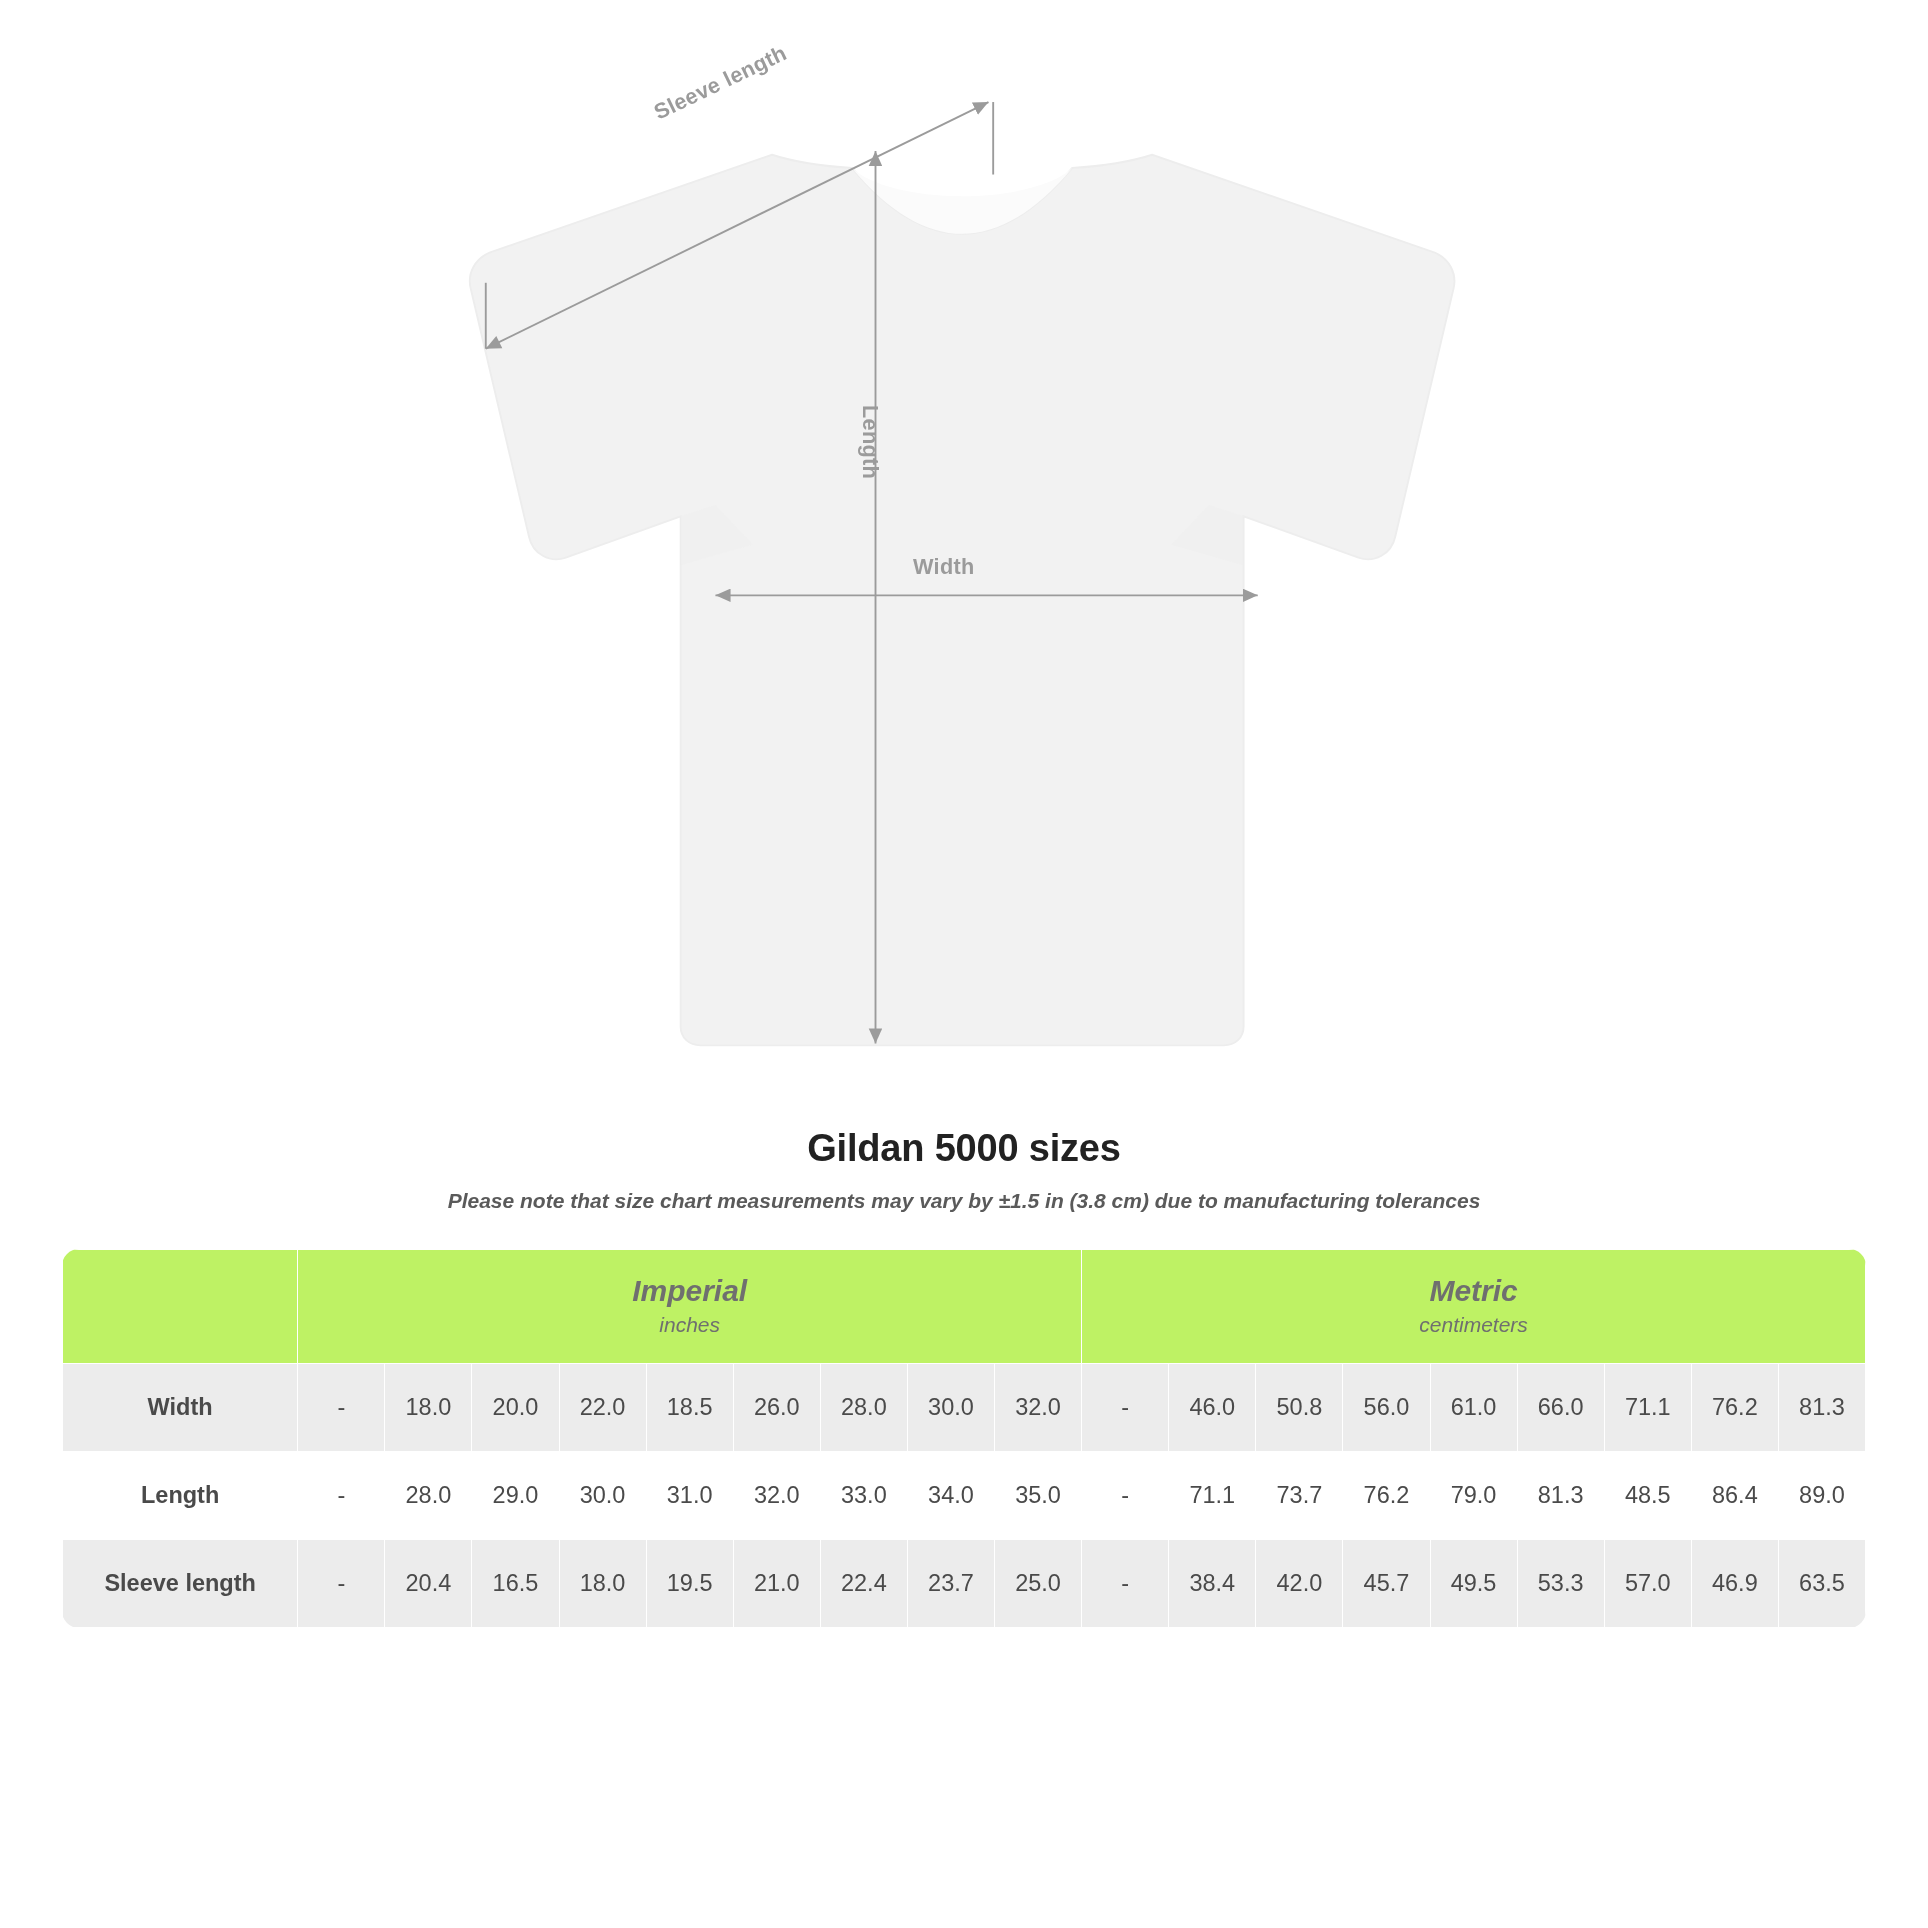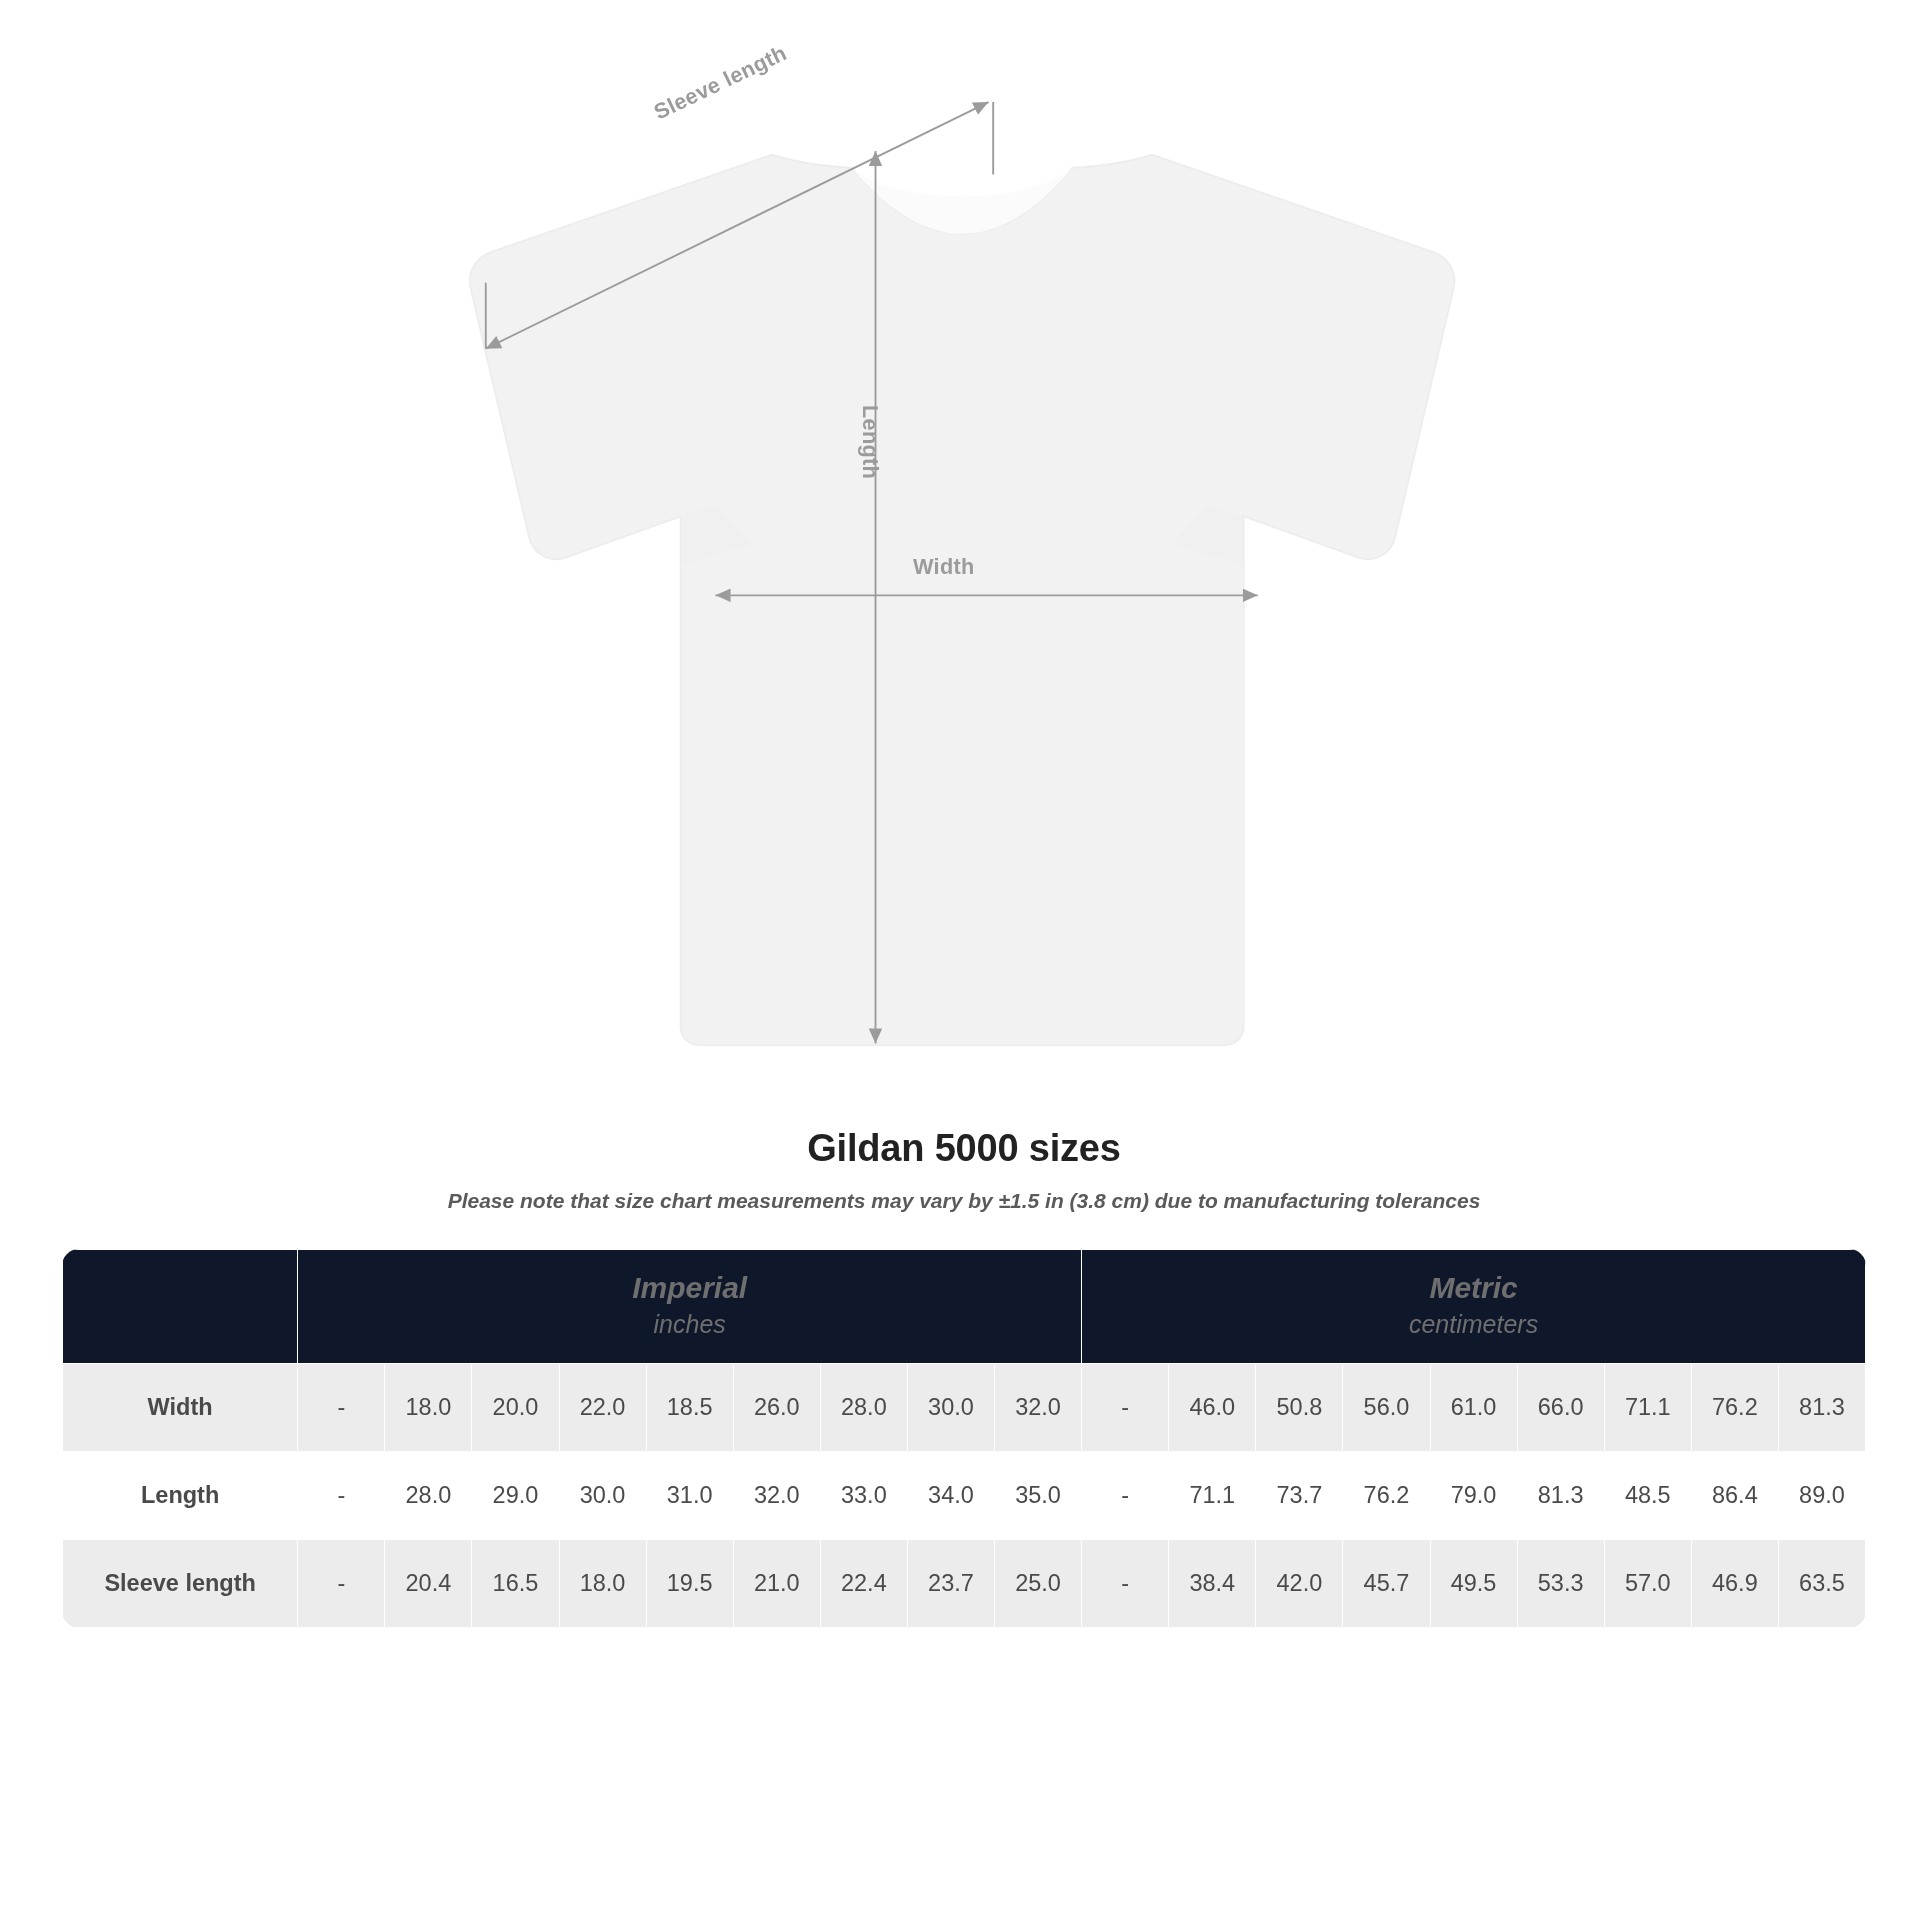--- a/index.html
+++ b/index.html
@@ -90,33 +90,33 @@
   }
   table.size-table td, table.size-table th {
     border: 1.9px solid #ffffff;
     text-align: center;
     vertical-align: middle;
     font-size: 23.5px;
     color: #4a4a4a;
     padding: 0;
   }
   .unit-header td {
-    background: #0f172a;
+    background: #bef264;
     height: 113px;
     border: none;
   }
   .unit-title {
     font-size: 30px;
     font-style: italic;
     font-weight: bold;
     color: #6f6f6f;
     line-height: 1.25;
   }
   .unit-sub {
-    font-size: 25px;
+    font-size: 21px;
     font-style: italic;
     color: #6f6f6f;
     line-height: 1.5;
   }
   .size-row td {
     background: #fff;
     height: 90px;
     font-weight: bold;
     color: #5a5a5a;
     font-size: 23.5px;

